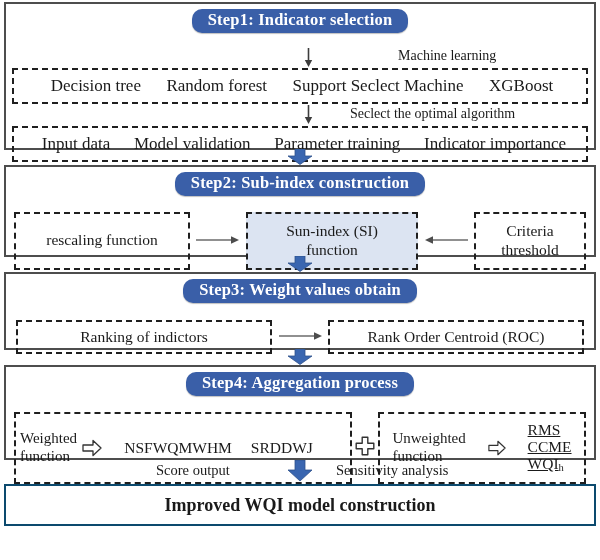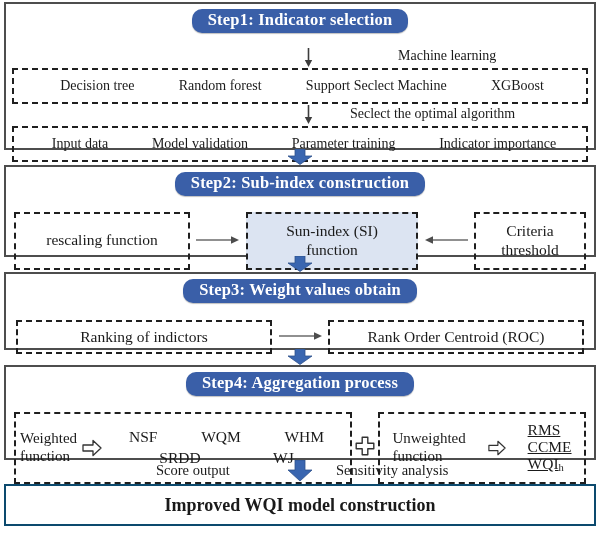--- a/index.html
+++ b/index.html
@@ -62,21 +62,21 @@
     background: transparent;
     display: flex;
     align-items: center;
     justify-content: space-around;
   }
   .dashed-box.filled {
     background: #dce4f2;
   }
 
   .cell {
-    font-size: 14px;
+    font-size: 17px;
     white-space: nowrap;
     text-align: center;
     line-height: 1.12;
   }
 
   
   .annot-row {
     height: 18px;
     position: relative;
   }
@@ -196,21 +196,20 @@
     white-space: nowrap;
   }
   .arrow-glyph {
     margin: 0 5px;
     display: flex;
     align-items: center;
   }
   .methods-grid {
     flex: 1 1 auto;
     display: flex;
-    flex-direction: column;
     justify-content: center;
     gap: 3px;
   }
   .methods-line {
     display: flex;
     justify-content: space-around;
     font-size: 15.5px;
     white-space: nowrap;
   }
   .methods-line.indent {

